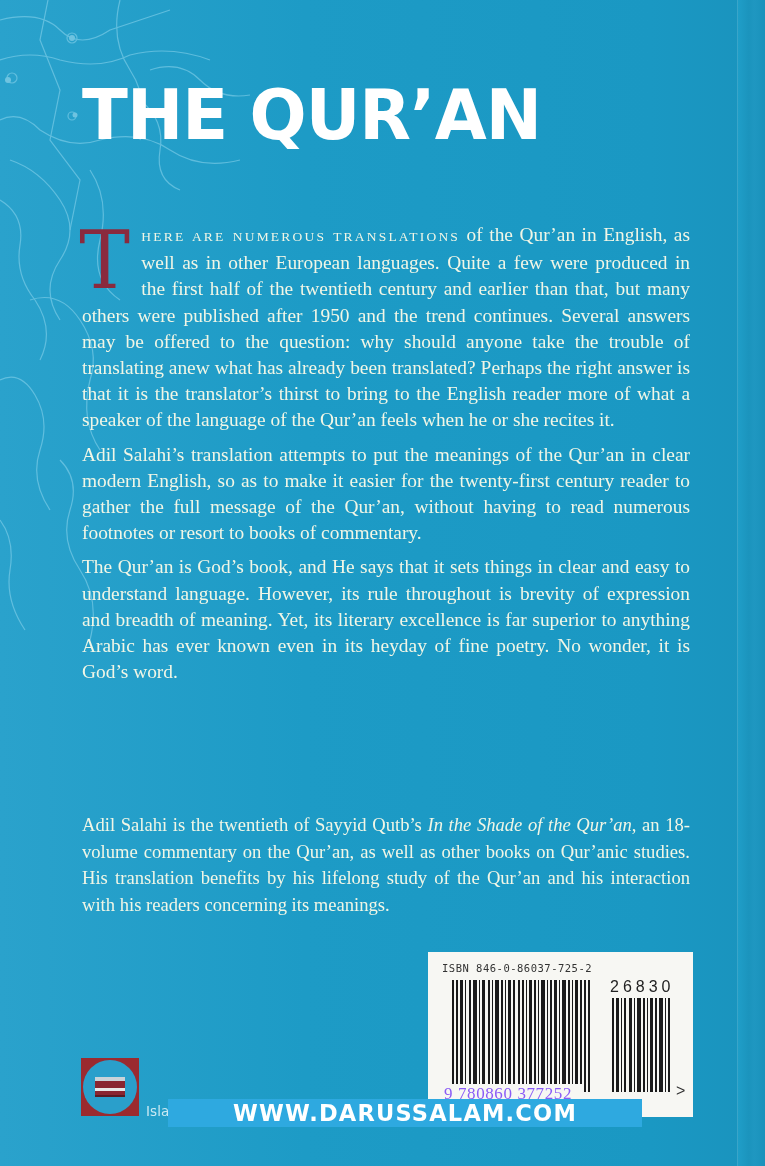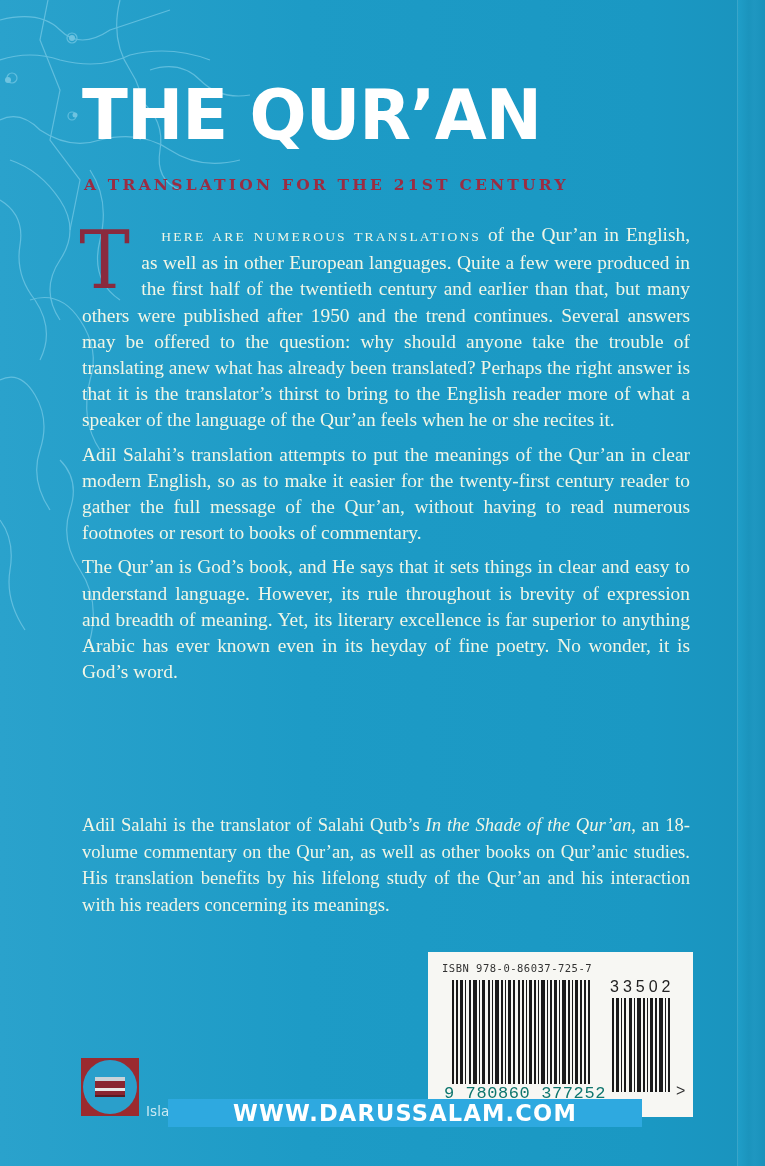--- a/index.html
+++ b/index.html
@@ -59,21 +59,20 @@
     font-size: 80px;
     line-height: 62px;
     height: 74px;
     margin: 6px 10px 0 -4px;
     padding-top: 2px;
     transform: scaleX(0.95);
   }
   .smallcaps {
     font-size: 13.5px;
     letter-spacing: 2.2px;
-    margin-left: 20px;
   }
   .bio {
     position: absolute; left: 82px; top: 812px; width: 608px;
     color: #f1f6e6;
     font-family: "Liberation Serif", serif;
     font-size: 18.6px;
     line-height: 26.6px;
     text-align: justify;
   }
   .bio em { font-style: italic; }
@@ -96,23 +95,23 @@
     color: #222;
   }
   .bars-main {
     position: absolute; left: 14px; top: 28px; width: 162px; height: 112px;
   }
   .bars-addon {
     position: absolute; left: 182px; top: 46px; width: 65px; height: 94px;
   }
   .barcode-digits {
     position: absolute; left: 14px; top: 132px;
-    font-family: Liberation Mono, monospace;
+    font-family: Liberation Serif, serif;
     font-size: 17px;
-    color: #0f766e;
+    color: #8b5cf6;
     letter-spacing: 0.6px;
     background: #f7f7f3;
     padding: 0 2px;
   }
   .quiet-arrow {
     position: absolute; left: 248px; top: 130px;
     font-family: "Liberation Sans", sans-serif;
     font-size: 16px; color: #333;
   }
   .watermark-banner {
@@ -167,34 +166,33 @@
     <g fill="#a9e0f2">
       <circle cx="72" cy="38" r="3"></circle>
       <circle cx="8" cy="80" r="3"></circle>
       <circle cx="75" cy="115" r="2.5"></circle>
     </g>
   </svg>
 
   <div class="spine-edge"></div>
 
   <h1 class="title">THE QUR’AN</h1>
-  <div class="subtitle">A TRANSLATION FOR THE 21ST CENTURY</div>
 
   <div class="body-text">
     <p>
       <span class="dropcap">T</span><span class="smallcaps">HERE ARE NUMEROUS TRANSLATIONS</span><span> of the Qur’an in English, as well as in other European languages. Quite a few were produced in the first half of the twentieth century and earlier than that, but many others were published after 1950 and the trend continues. Several answers may be offered to the question: why should anyone take the trouble of translating anew what has already been translated? Perhaps the right answer is that it is the translator’s thirst to bring to the English reader more of what a speaker of the language of the Qur’an feels when he or she recites it.</span>
     </p>
     <p>Adil Salahi’s translation attempts to put the meanings of the Qur’an in clear modern English, so as to make it easier for the twenty-first century reader to gather the full message of the Qur’an, without having to read numerous footnotes or resort to books of commentary.</p>
     <p>The Qur’an is God’s book, and He says that it sets things in clear and easy to understand language. However, its rule throughout is brevity of expression and breadth of meaning. Yet, its literary excellence is far superior to anything Arabic has ever known even in its heyday of fine poetry. No wonder, it is God’s word.</p>
   </div>
 
-  <p class="bio"><span>Adil Salahi is the translator of Salahi Qutb’s </span><em>In the Shade of the Qur’an</em><span>, an 18-volume commentary on the Qur’an, as well as other books on Qur’anic studies. His translation benefits by his lifelong study of the Qur’an and his interaction with his readers concerning its meanings.</span></p>
+  <p class="bio"><span>Adil Salahi is the twentieth of Sayyid Qutb’s </span><em>In the Shade of the Qur’an</em><span>, an 18-volume commentary on the Qur’an, as well as other books on Qur’anic studies. His translation benefits by his lifelong study of the Qur’an and his interaction with his readers concerning its meanings.</span></p>
 
   <div class="barcode-box">
-    <div class="isbn-text">ISBN 978-0-86037-725-7</div>
+    <div class="isbn-text">ISBN 846-0-86037-725-2</div>
     <svg class="bars-main" viewBox="0 0 162 112" preserveAspectRatio="none" xmlns="http://www.w3.org/2000/svg">
       <g fill="#1a1a1a">
         <rect x="10" y="0" width="2" height="112"></rect>
           <rect x="14" y="0" width="2" height="112"></rect>
         <rect x="18" y="0" width="3" height="104"></rect>
           <rect x="23" y="0" width="1" height="104"></rect>
         <rect x="27" y="0" width="2" height="104"></rect>
           <rect x="31" y="0" width="4" height="104"></rect>
         <rect x="37" y="0" width="1" height="104"></rect>
           <rect x="40" y="0" width="3" height="104"></rect>
@@ -218,21 +216,21 @@
         <rect x="117" y="0" width="1" height="104"></rect>
           <rect x="120" y="0" width="4" height="104"></rect>
         <rect x="126" y="0" width="2" height="104"></rect>
           <rect x="130" y="0" width="1" height="104"></rect>
         <rect x="133" y="0" width="3" height="104"></rect>
           <rect x="138" y="0" width="2" height="104"></rect>
         <rect x="142" y="0" width="2" height="112"></rect>
           <rect x="146" y="0" width="2" height="112"></rect>
       </g>
     </svg>
-    <div class="price-code">33502</div>
+    <div class="price-code">26830</div>
     <svg class="bars-addon" viewBox="0 0 65 94" preserveAspectRatio="none" xmlns="http://www.w3.org/2000/svg">
       <g fill="#1a1a1a">
         <rect x="2" y="0" width="2" height="94"></rect>
           <rect x="6" y="0" width="3" height="94"></rect>
         <rect x="11" y="0" width="1" height="94"></rect>
           <rect x="14" y="0" width="2" height="94"></rect>
         <rect x="19" y="0" width="3" height="94"></rect>
           <rect x="24" y="0" width="1" height="94"></rect>
         <rect x="27" y="0" width="4" height="94"></rect>
           <rect x="33" y="0" width="2" height="94"></rect>

